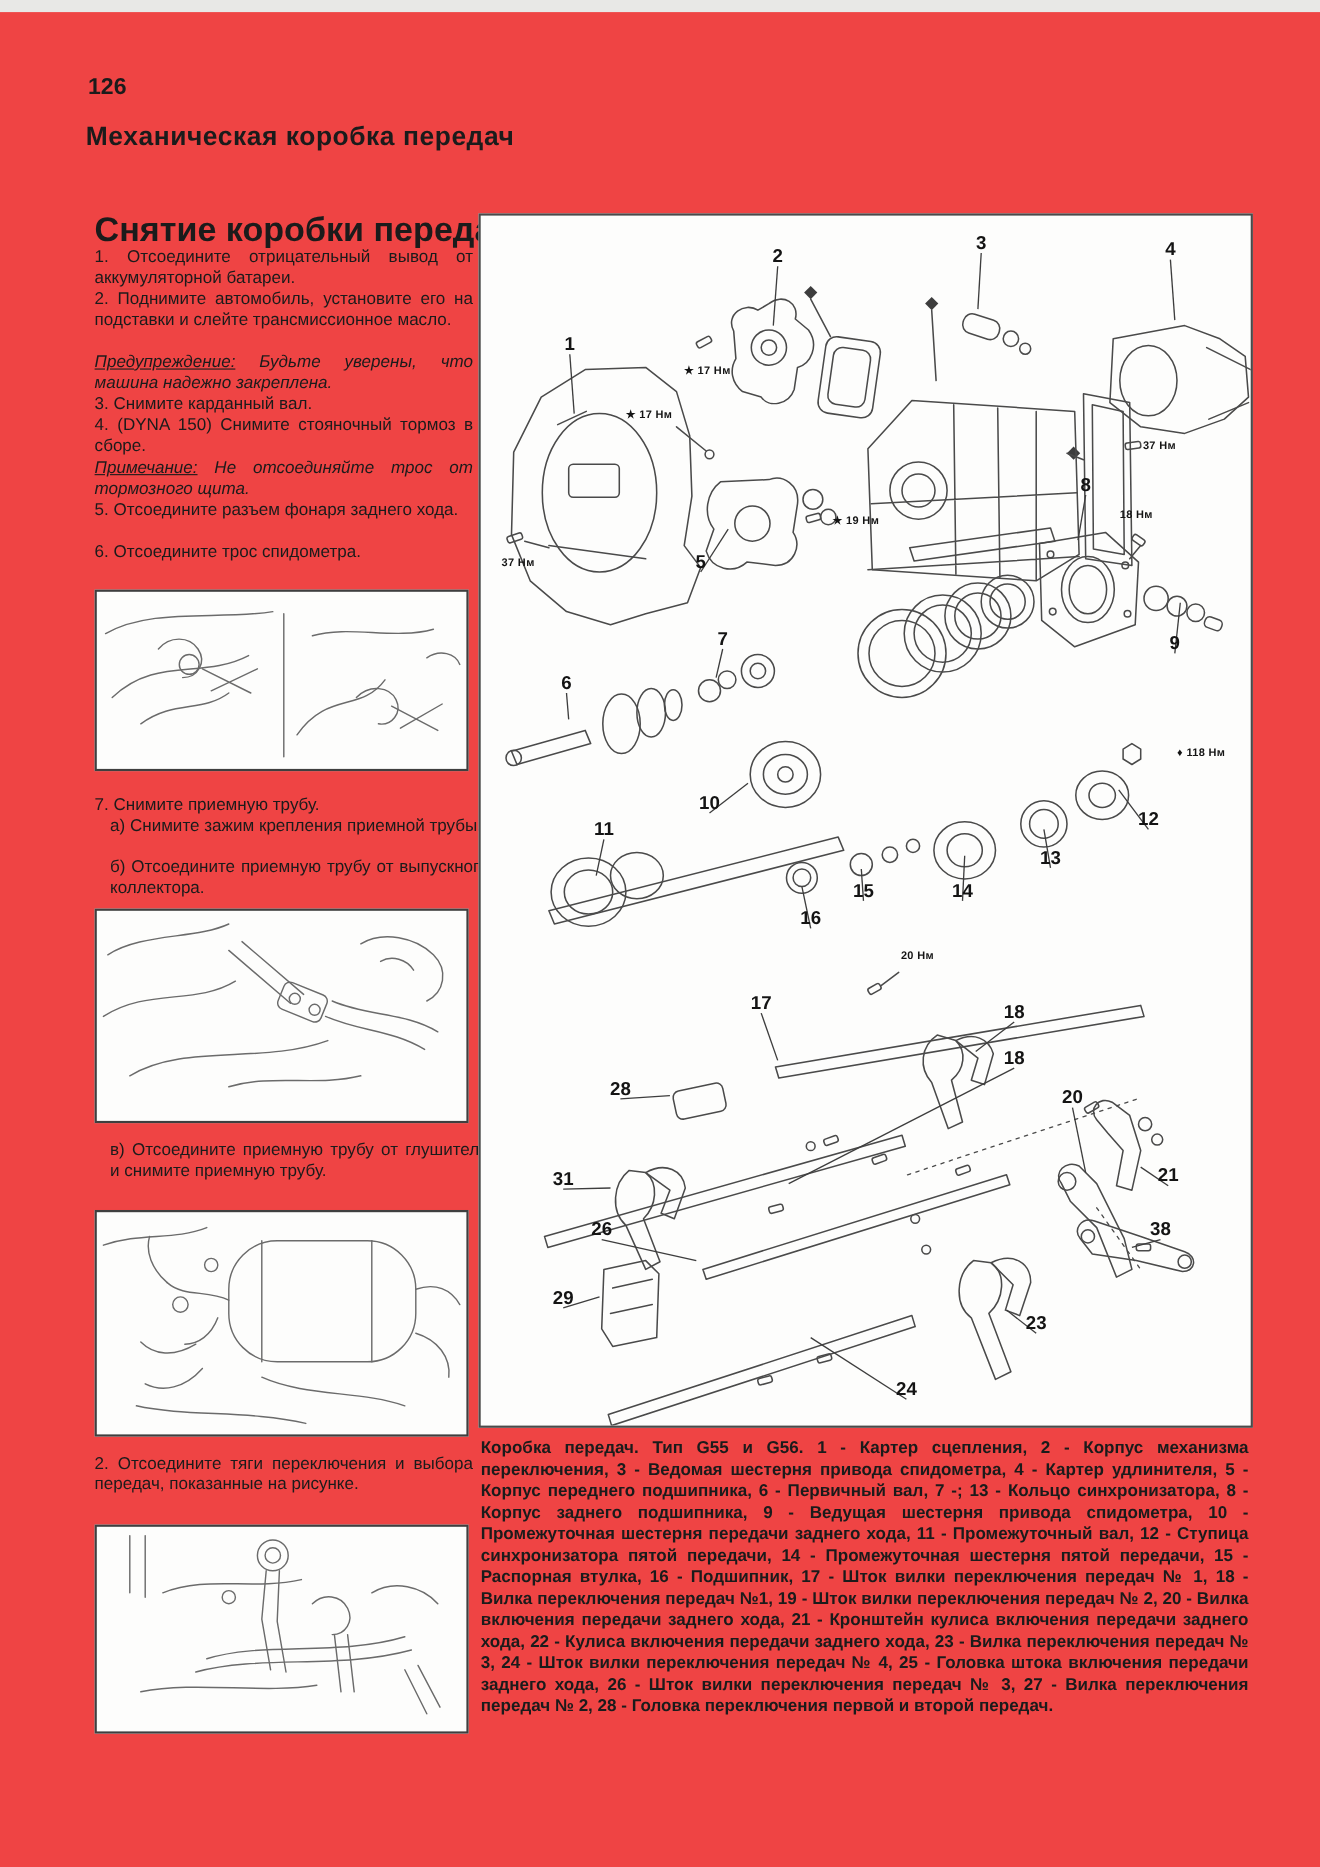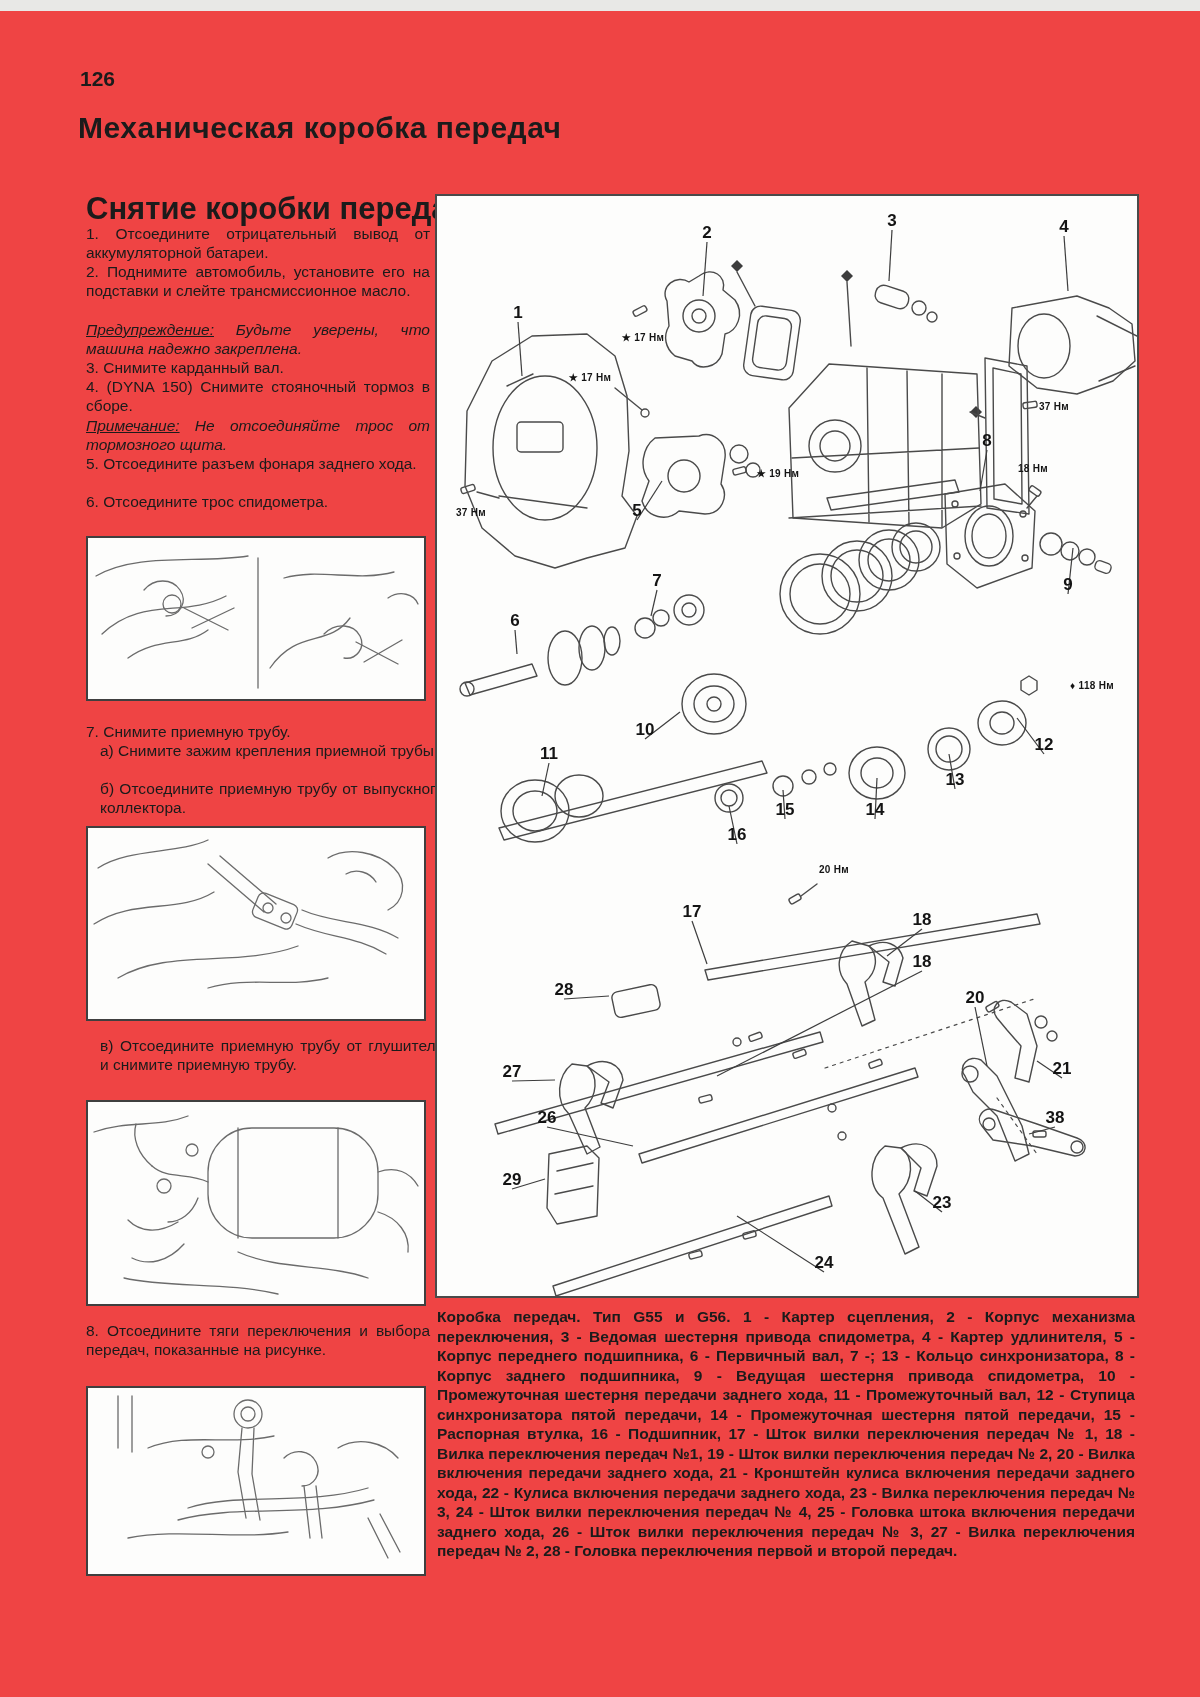--- a/index.html
+++ b/index.html
@@ -2,21 +2,21 @@
 <html lang="ru"><head>
 <meta charset="utf-8">
 <style>
   html,body{margin:0;padding:0;background:#e8e8e6;}
   .page{
     position:relative;width:1200px;height:1697px;margin:11px auto;
     background:#ef4444;color:#1b1b1b;
     font-family:"Liberation Sans", sans-serif;overflow:hidden;
   }
   .pagenum{position:absolute;left:80px;top:56px;font-size:21px;font-weight:bold;}
-  .doctitle{position:absolute;left:78px;top:100px;font-size:30px;font-weight:bold;letter-spacing:.5px;}
+  .doctitle{position:absolute;left:78px;top:100px;font-size:24px;font-weight:bold;letter-spacing:.5px;}
   .leftcol{position:absolute;left:86px;top:180px;width:344px;height:1400px;}
   .leftcol h2{margin:0;font-size:31px;font-weight:bold;position:absolute;left:0;top:0;white-space:nowrap;}
   .p{position:absolute;left:0;width:344px;font-size:15.5px;line-height:19px;text-align:justify;}
   .sub{padding-left:14px;}
   .pnote{font-style:italic;}
   .lead{text-decoration:underline;font-style:italic;}
   .figbox{
     position:absolute;left:0;width:340px;border:2px solid #3f3f3f;background:#fdfdfc;
     box-sizing:border-box;overflow:hidden;
   }
@@ -123,21 +123,21 @@
         <path d="M110 96 C104 112 92 120 80 120"></path>
         <path d="M290 70 C308 64 322 70 330 84"></path>
         <path d="M290 110 C310 116 322 132 320 150"></path>
         <path d="M150 150 C190 168 240 162 280 176"></path>
         <path d="M36 176 C80 186 140 180 190 192"></path>
         <circle cx="76" cy="84" r="7"></circle>
         <circle cex="0" cx="104" cy="48" r="6"></circle>
       </svg>
     </div>
 
-    <div class="p" style="top:1130px">8. Отсоедините тяги переключения и выбора передач, показанные на рисунке.</div>
+    <div class="p" style="top:1130px">2. Отсоедините тяги переключения и выбора передач, показанные на рисунке.</div>
 
     <div class="figbox" style="top:1195px;height:190px">
       <svg class="sketch" width="336" height="186" viewBox="0 0 336 186">
         <path d="M30 8 L30 60 M44 8 L44 64"></path>
         <circle cx="160" cy="26" r="14"></circle>
         <circle cx="160" cy="26" r="7"></circle>
         <path d="M154 40 L150 84 L158 130"></path>
         <path d="M166 40 L164 86 L172 132"></path>
         <path d="M60 60 C100 44 140 58 186 48"></path>
         <path d="M196 70 C206 60 222 62 228 74 C234 86 226 98 214 98"></path>
@@ -353,21 +353,21 @@
         <div class="callout" style="left: 255px; top: 716px; text-align: right;">17</div>
         <div class="callout" style="left: 485px; top: 724px;">18</div>
         <div class="callout" style="left: 485px; top: 766px;">18</div>
         <div class="callout" style="left: 538px; top: 802px;">20</div>
         <div class="callout" style="left: 625px; top: 873px;">21</div>
         <div class="callout" style="left: 618px; top: 922px;">38</div>
         <div class="callout" style="left: 505px; top: 1007px;">23</div>
         <div class="callout" style="left: 387px; top: 1067px;">24</div>
         <div class="callout" style="left: 75px; top: 984px;">29</div>
         <div class="callout" style="left: 110px; top: 922px;">26</div>
-        <div class="callout" style="left: 75px; top: 876px;">27</div>
+        <div class="callout" style="left: 75px; top: 876px;">31</div>
         <div class="callout" style="left: 127px; top: 794px;">28</div>
         <div class="torque" style="left: 206px; top: 141px;">★ 17 Нм</div>
         <div class="torque" style="left: 153px; top: 181px;">★ 17 Нм</div>
         <div class="torque" style="left: 34px; top: 316px;">37 Нм</div>
         <div class="torque" style="left: 617px; top: 210px;">37 Нм</div>
         <div class="torque" style="left: 596px; top: 272px;">18 Нм</div>
         <div class="torque" style="left: 341px; top: 277px;">★ 19 Нм</div>
         <div class="torque" style="left: 655px; top: 489px;">♦ 118 Нм</div>
         <div class="torque" style="left: 397px; top: 673px;">20 Нм</div>
       </div>

